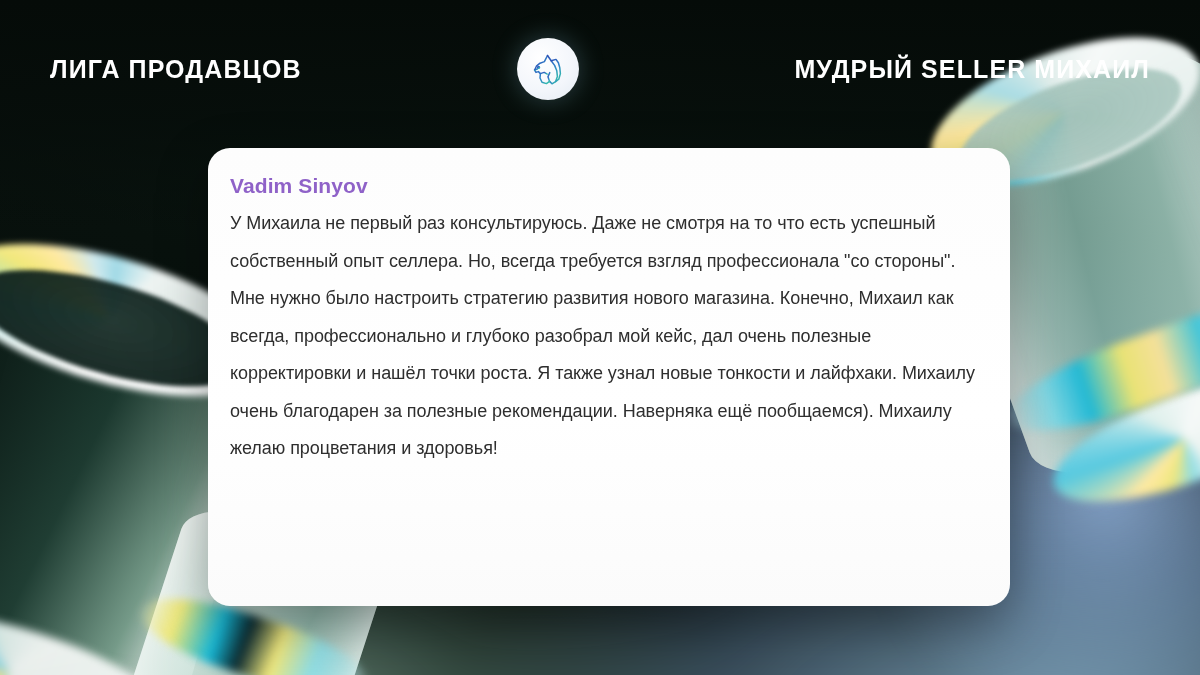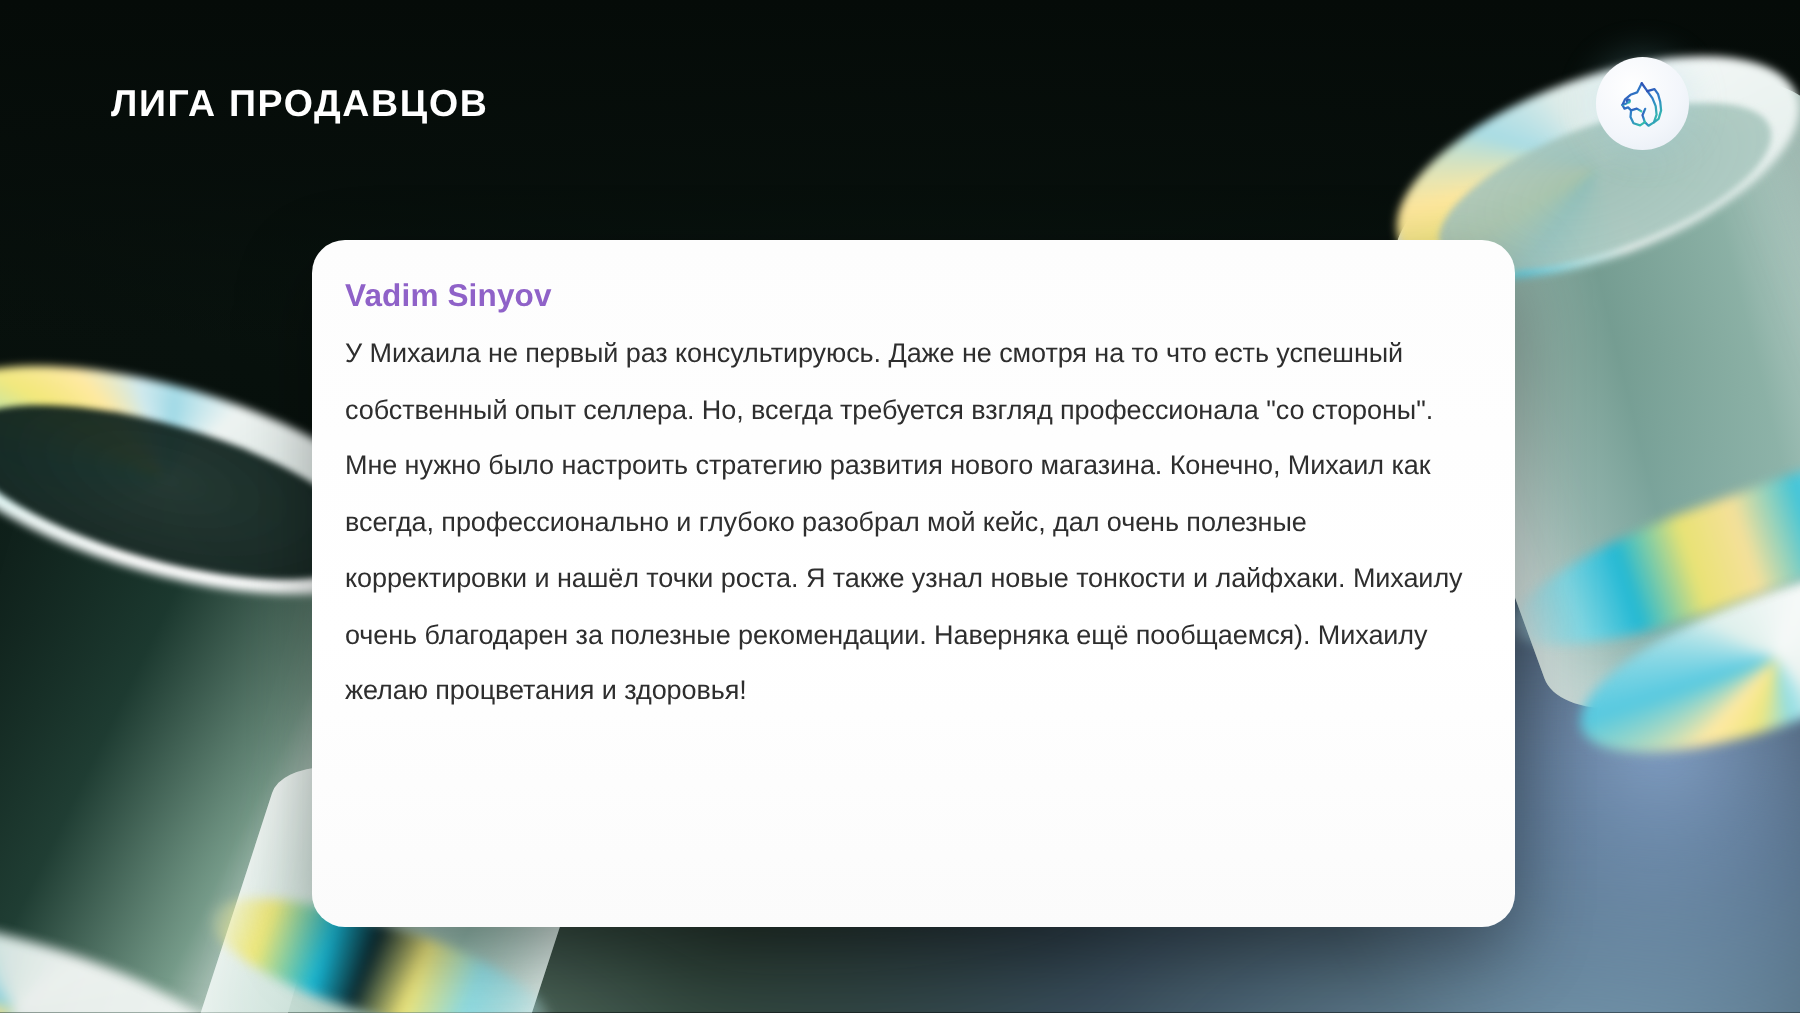--- a/index.html
+++ b/index.html
@@ -158,21 +158,21 @@
     position:absolute; left:-6%; top:40%; width:112%; height:24%;
     background:linear-gradient(93deg, rgba(255,255,255,.1) 0%, #f0e878 16%, #17bad9 34%,
       #0c2a30 46%, #f1e87c 60%, #8fdde4 76%, rgba(255,255,255,.2) 100%);
     border-radius:50%/58%; filter:blur(4px);
   }
 
   
   .header {
     position:absolute; z-index:5; left:0; right:0; top:0; height:138px;
     display:flex; align-items:center; justify-content:space-between;
-    padding:0 74px;
+    padding:0 50px;
   }
   .brand-text {
     color:#ffffff;
     font-size:25px;
     font-weight:700;
     letter-spacing:1.1px;
     text-transform:uppercase;
     white-space:nowrap;
   }
   .logo-badge {
@@ -180,21 +180,21 @@
     background:radial-gradient(circle at 38% 32%, #ffffff 0%, #f3f6fb 58%, #e4ebf3 100%);
     display:flex; align-items:center; justify-content:center;
     box-shadow:0 0 26px rgba(140,200,220,.28);
     flex:0 0 auto;
   }
   .logo-badge svg { display:block; }
 
   
   .card {
     position:absolute; z-index:4;
-    left:208px; top:160px; width:802px; height:458px;
+    left:208px; top:148px; width:802px; height:458px;
     background:linear-gradient(180deg,#fdfdfd 0%,#ffffff 58%,#fbfbfb 100%);
     border-radius:22px;
     padding:26px 34px 0 22px;
     box-shadow:0 18px 50px rgba(0,0,0,.34);
   }
   .card-author {
     color:#8f62c8;
     font-size:21px;
     font-weight:700;
     letter-spacing:.1px;
@@ -265,13 +265,14 @@
         <path d="M24.2 12.8 L29.0 11.4 L31.4 14.8 L32.8 19.8 L33.4 25.6
                  L31.8 31.2 L28.6 33.6"></path>
         <path d="M7.6 22.0 L10.4 21.0"></path>
         <circle cx="11.6" cy="19.4" r="0.95"></circle>
         <path d="M13.4 25.6 L17.2 24.4 L20.2 26.2"></path>
         <path d="M22.6 33.4 L21.0 28.8 L22.8 24.6"></path>
       </g>
     </svg>
   </div>
 
+  <div class="brand-text">МУДРЫЙ SELLER МИХАИЛ</div>
 </div>
 
 </body></html>

